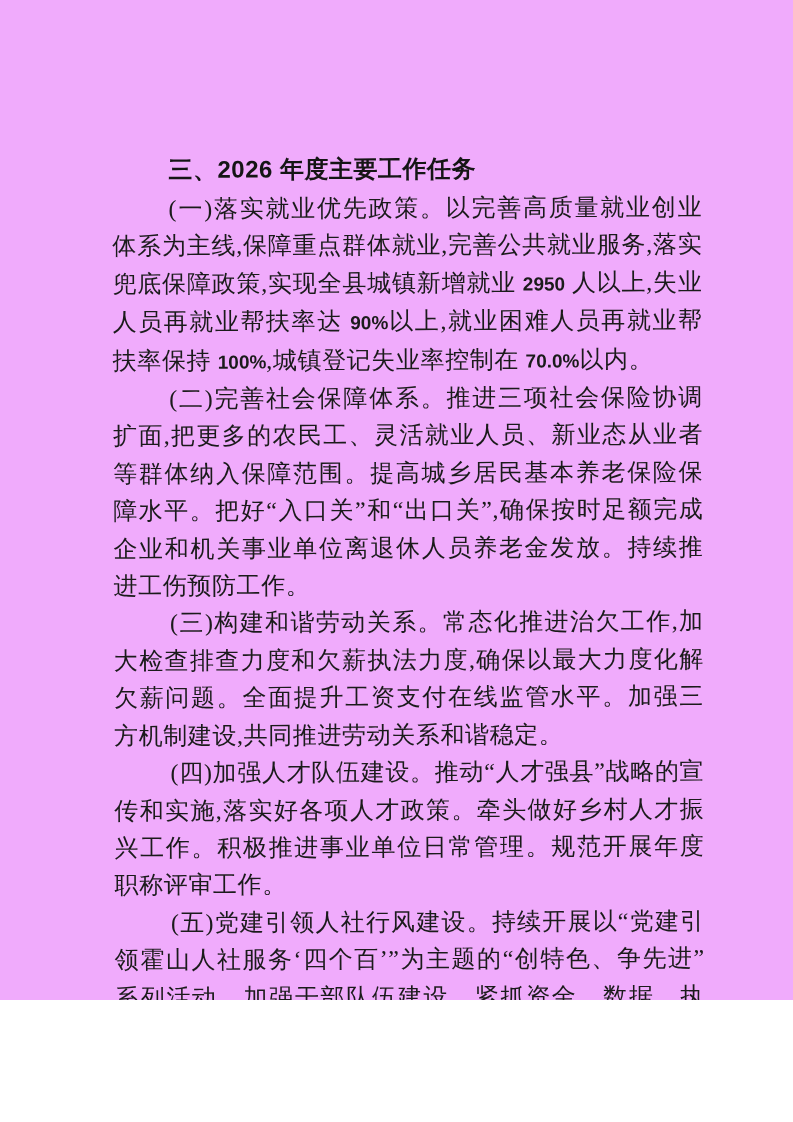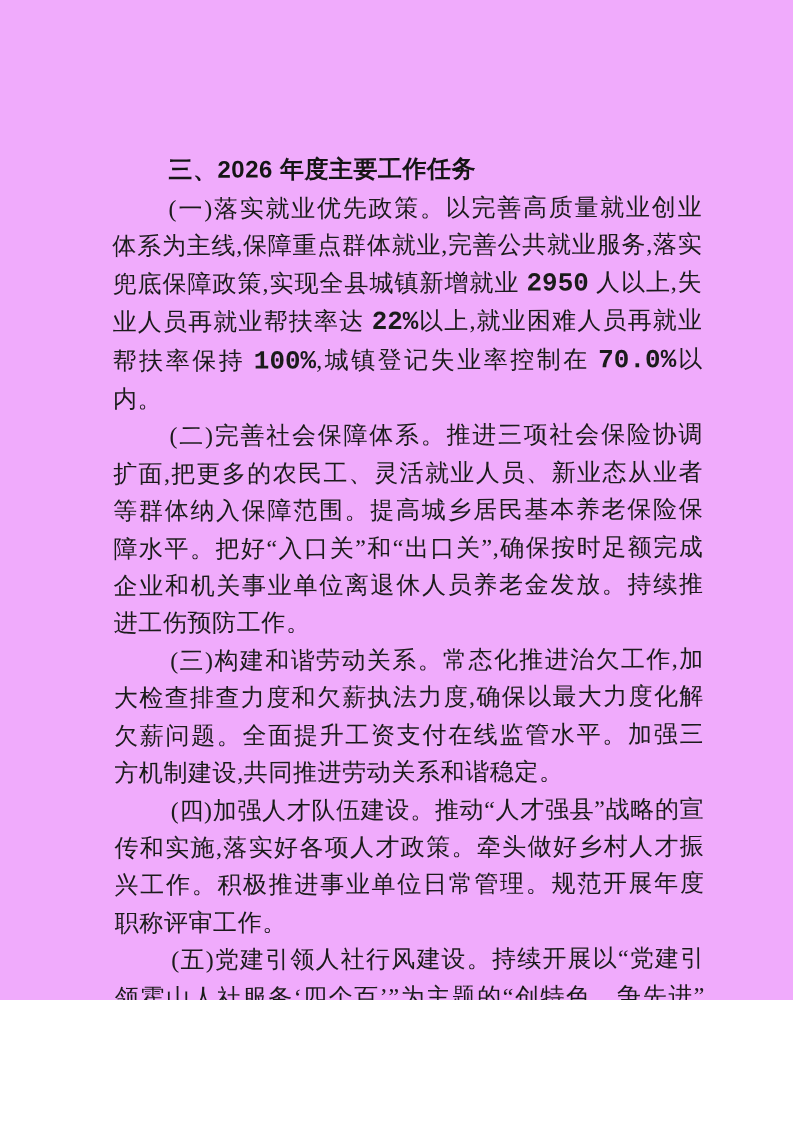--- a/index.html
+++ b/index.html
@@ -39,43 +39,43 @@
   .para {
     margin: 0;
     font-size: 24px;
     line-height: 37.4px;
     text-align: justify;
     text-indent: 2.35em;
     letter-spacing: 0.6px;
     word-break: break-all;
   }
   .num {
-    font-family: Liberation Mono, monospace;
+    font-family: Liberation Sans, sans-serif;
     font-weight: 600;
-    font-size: 26px;
+    font-size: 19px;
     letter-spacing: 0;
   }
   .page-number {
     position: absolute;
     top: 1016px;
     right: 106px;
     font-size: 21px;
     letter-spacing: 3px;
     font-family: "Liberation Serif", "DejaVu Serif", serif;
     color: #1b1b1b;
   }
 </style>
 </head>
 <body>
 
 <div class="page">
   <div class="content">
     <h1 class="heading">三、2026 年度主要工作任务</h1>
     <div id="paragraphs">
-        <p class="para">(一)落实就业优先政策。以完善高质量就业创业体系为主线,保障重点群体就业,完善公共就业服务,落实兜底保障政策,实现全县城镇新增就业 <span class="num">2950</span> 人以上,失业人员再就业帮扶率达 <span class="num">22%</span>以上,就业困难人员再就业帮扶率保持 <span class="num">100%</span>,城镇登记失业率控制在 <span class="num">70.0%</span>以内。</p>
+        <p class="para">(一)落实就业优先政策。以完善高质量就业创业体系为主线,保障重点群体就业,完善公共就业服务,落实兜底保障政策,实现全县城镇新增就业 <span class="num">2950</span> 人以上,失业人员再就业帮扶率达 <span class="num">90%</span>以上,就业困难人员再就业帮扶率保持 <span class="num">100%</span>,城镇登记失业率控制在 <span class="num">70.0%</span>以内。</p>
         <p class="para">(二)完善社会保障体系。推进三项社会保险协调扩面,把更多的农民工、灵活就业人员、新业态从业者等群体纳入保障范围。提高城乡居民基本养老保险保障水平。把好“入口关”和“出口关”,确保按时足额完成企业和机关事业单位离退休人员养老金发放。持续推进工伤预防工作。</p>
         <p class="para">(三)构建和谐劳动关系。常态化推进治欠工作,加大检查排查力度和欠薪执法力度,确保以最大力度化解欠薪问题。全面提升工资支付在线监管水平。加强三方机制建设,共同推进劳动关系和谐稳定。</p>
         <p class="para">(四)加强人才队伍建设。推动“人才强县”战略的宣传和实施,落实好各项人才政策。牵头做好乡村人才振兴工作。积极推进事业单位日常管理。规范开展年度职称评审工作。</p>
         <p class="para">(五)党建引领人社行风建设。持续开展以“党建引领霍山人社服务‘四个百’”为主题的“创特色、争先进”系列活动。加强干部队伍建设。紧抓资金、数据、执法“三个安全”,围绕人社综合窗口改革、稳就业保民生“两个重点”,</p>
       </div>
   </div>
   <div class="page-number">-7-</div>
 </div>
 
 </body></html>

